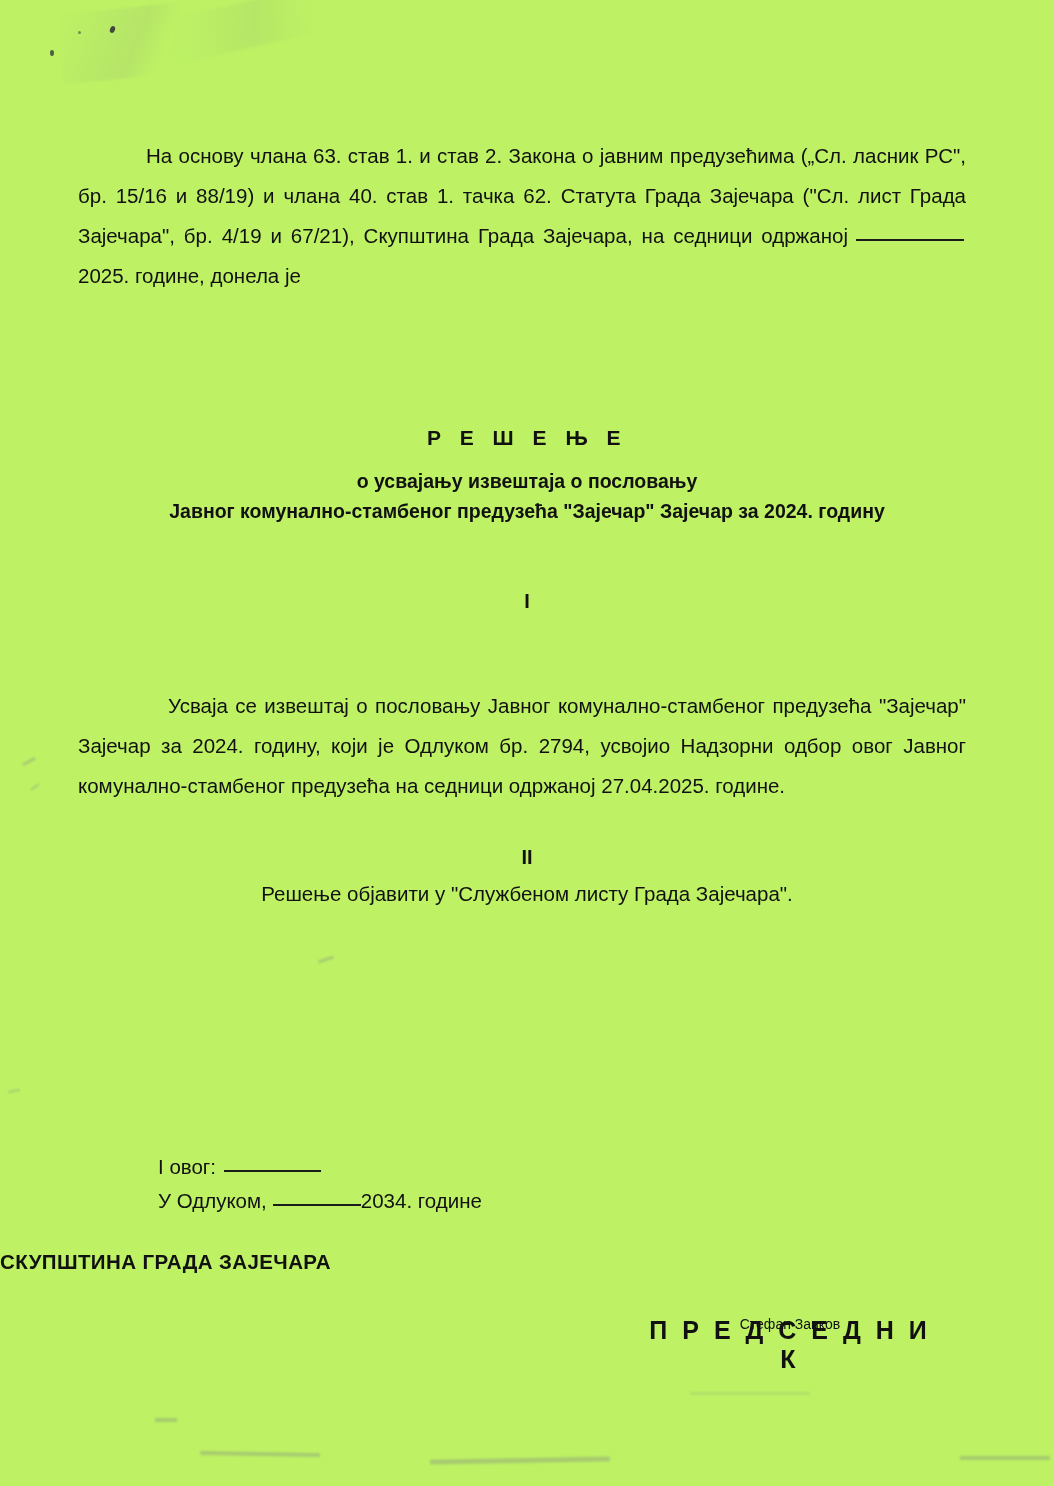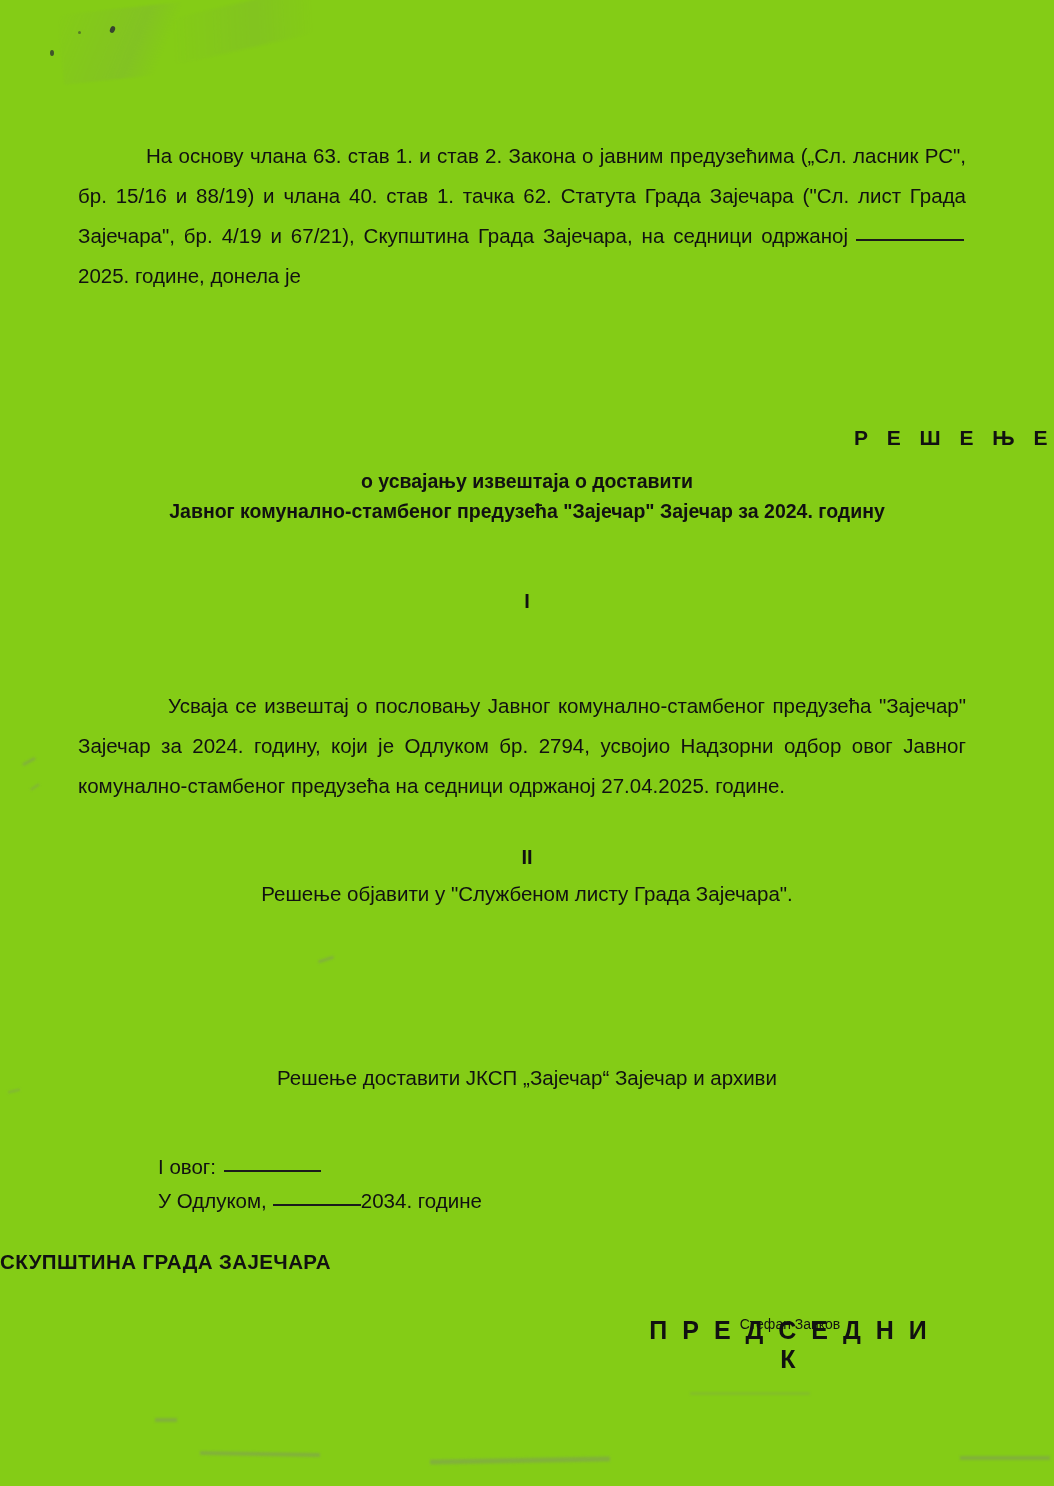--- a/index.html
+++ b/index.html
@@ -5,21 +5,21 @@
   html, body {
     margin: 0;
     padding: 0;
     background: #ffffff;
   }
 
   #page {
     position: relative;
     width: 1054px;
     height: 1486px;
-    background: #84cc16;
+    background: #bef264;
     font-family: "Liberation Sans", "DejaVu Sans", sans-serif;
     color: #111111;
     overflow: hidden;
   }
 
   
   .scan-noise {
     position: absolute;
     pointer-events: none;
     opacity: 0.30;
@@ -84,21 +84,21 @@
   }
   .blank-held   { width: 108px; margin: 0 2px 0 8px; }
   .blank-broj   { width: 97px;  margin-left: 8px; }
   .blank-place  { width: 88px;  margin-left: 6px; }
 
   .title-main {
     position: absolute;
     left: 0;
     top: 412px;
     width: 1054px;
-    text-align: right;
+    text-align: center;
     font-size: 21px;
     font-weight: bold;
     letter-spacing: 6.5px;
   }
 
   .title-sub {
     position: absolute;
     left: 0;
     top: 466px;
     width: 1054px;
@@ -204,31 +204,30 @@
   <div class="edge-fleck fleck-6"></div>
   <div class="edge-fleck fleck-7"></div>
   <div class="edge-fleck fleck-8"></div>
   <div class="edge-fleck fleck-9"></div>
 
   <p class="intro-par"><span>На основу члана 63. став 1. и став 2. Закона о јавним предузећима („Сл. ласник РС", бр. 15/16 и 88/19) и члана 40. став 1. тачка 62. Статута Града Зајечара ("Сл. лист Града Зајечара", бр. 4/19 и 67/21), Скупштина Града Зајечара, на седници одржаној</span><span class="blank-line blank-held"></span><span>2025. године, донела је</span></p>
 
   <h1 class="title-main">Р Е Ш Е Њ Е</h1>
 
   <div class="title-sub">
-    <div>о усвајању извештаја о доставити</div>
+    <div>о усвајању извештаја о пословању</div>
     <div>Јавног комунално-стамбеног предузећа "Зајечар" Зајечар за 2024. годину</div>
   </div>
 
   <div class="roman roman-i">I</div>
   <p class="body-par">Усваја се извештај о пословању Јавног комунално-стамбеног предузећа "Зајечар" Зајечар за 2024. годину, који је Одлуком бр. 2794, усвојио Надзорни одбор овог Јавног комунално-стамбеног предузећа на седници одржаној 27.04.2025. године.</p>
 
   <div class="roman roman-ii">II</div>
   <div class="center-line line-ii">Решење објавити у "Службеном листу Града Зајечара".</div>
 
-  <div class="center-line line-iii">Решење доставити ЈКСП „Зајечар“ Зајечар  и архиви</div>
 
   <div class="sign-left sign-broj"><span>I овог:</span><span class="blank-line blank-broj"></span></div>
 
   <div class="sign-left sign-place"><span>У Одлуком,</span><span class="blank-line blank-place"></span><span>2034. године</span></div>
 
   <div class="assembly">СКУПШТИНА ГРАДА ЗАЈЕЧАРА</div>
 
   <div class="president">П Р Е Д С Е Д Н И К</div>
   <div class="president-name">Стефан Занков</div>
 

